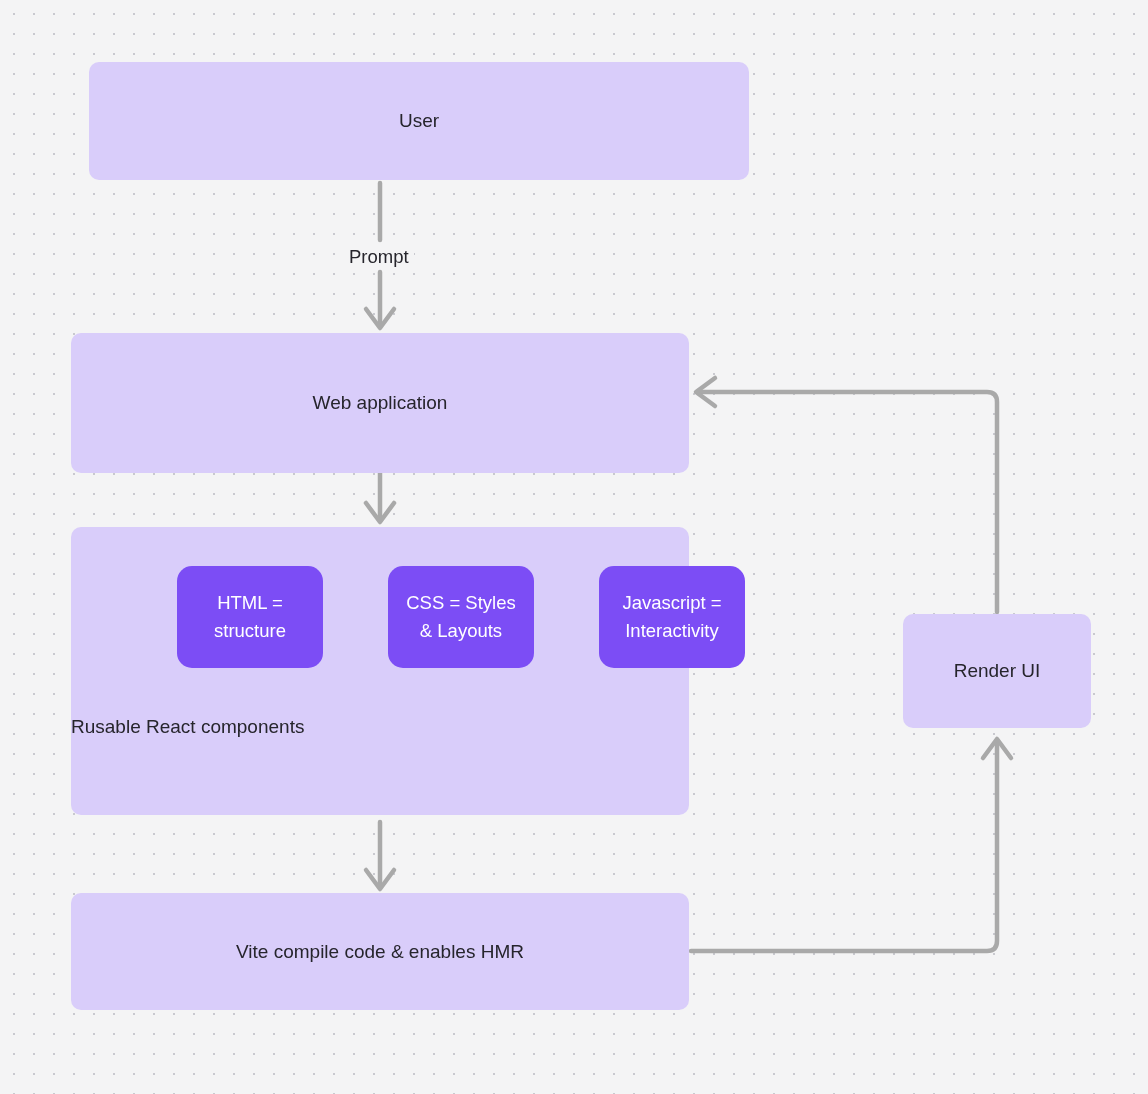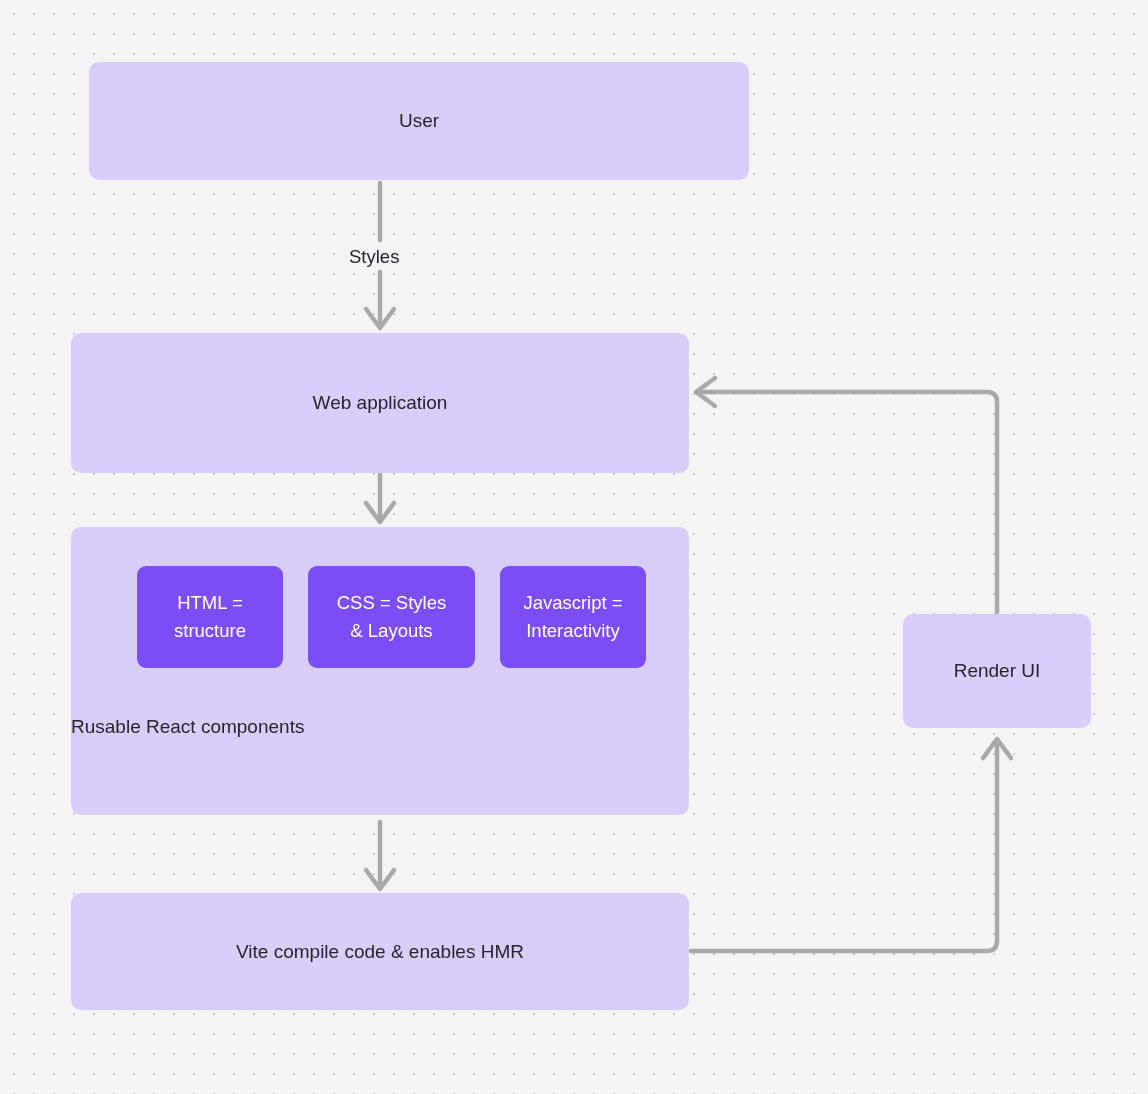--- a/index.html
+++ b/index.html
@@ -35,38 +35,39 @@
     background: #d9cdfa;
     color: #26252c;
     font-size: 19px;
     line-height: 1.32;
   }
   .node-inner {
     background: #7c4df5;
     color: #ffffff;
     font-size: 18.5px;
     line-height: 1.52;
-    border-radius: 9px;
+    border-radius: 15px;
+    margin-left: 40px;
   }
   #node-user       { left: 71px;  top: 62px;  width: 660px; height: 118px; margin-left: 18px; }
   #node-webapp     { left: 71px;  top: 333px; width: 618px; height: 140px; }
   #node-components { left: 71px;  top: 527px; width: 618px; height: 288px;
                      align-items: flex-start; justify-content: flex-start; }
   #node-vite       { left: 71px;  top: 893px; width: 618px; height: 117px; align-items: center; }
   #node-render     { left: 903px; top: 614px; width: 188px; height: 114px; }
 
   .inner-row {
     position: absolute;
     left: 66px;
     top: 39px;
     display: flex;
     gap: 25px;
   }
   .node-inner.b1 { position: relative; width: 146px; height: 102px; }
-  .node-inner.b2 { position: relative; width: 167px; height: 102px; }
+  .node-inner.b2 { position: relative; width: 146px; height: 102px; }
   .node-inner.b3 { position: relative; width: 146px; height: 102px; }
 
   .components-caption {
     position: absolute;
     left: 0;
     top: 187px;
     width: 618px;
     text-align: left;
     font-size: 19px;
     color: #26252c;
@@ -132,21 +133,21 @@
       <path class="edge-line" d="M 691 951 L 987 951 Q 997 951 997 941 L 997 740"></path>
       <path class="edge-head" d="M 983 758 L 997 739 L 1011 758"></path>
     </g>
 
     <g>
       <path class="edge-line" d="M 997 612 L 997 402 Q 997 392 987 392 L 697 392"></path>
       <path class="edge-head" d="M 715 378 L 696 392 L 715 406"></path>
     </g>
   </svg>
 
-  <div class="edge-label" id="label-prompt">Styles</div>
+  <div class="edge-label" id="label-prompt">Prompt</div>
 
   <div class="node node-outer" id="node-user">
     <span>User</span>
   </div>
 
   <div class="node node-outer" id="node-webapp">
     <span>Web application</span>
   </div>
 
   <div class="node node-outer" id="node-components">

